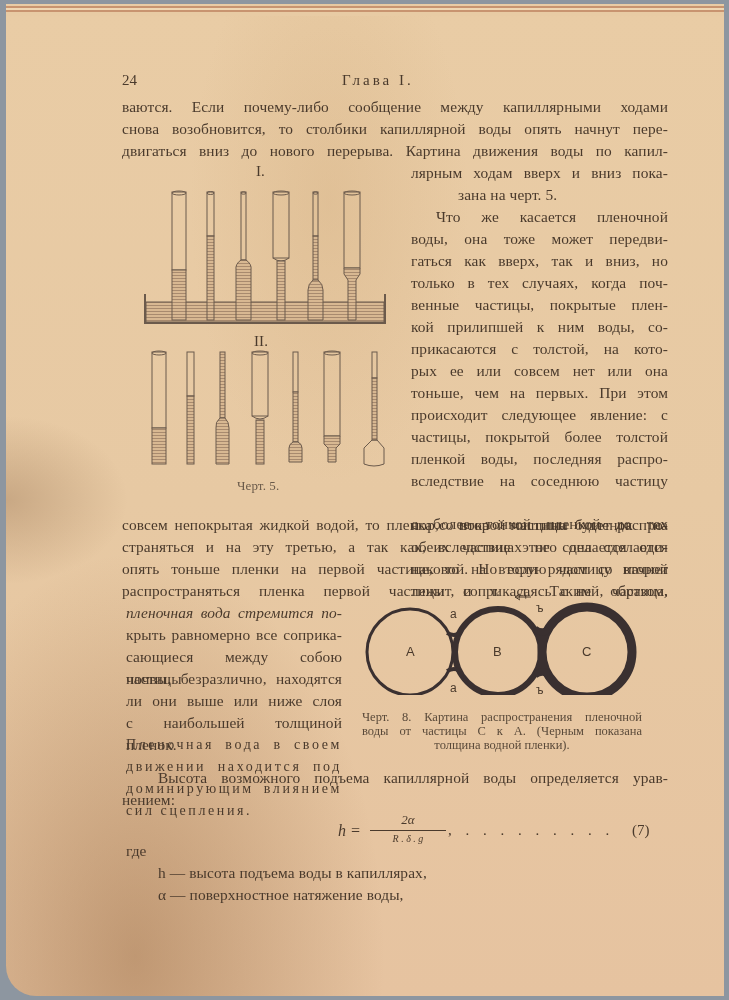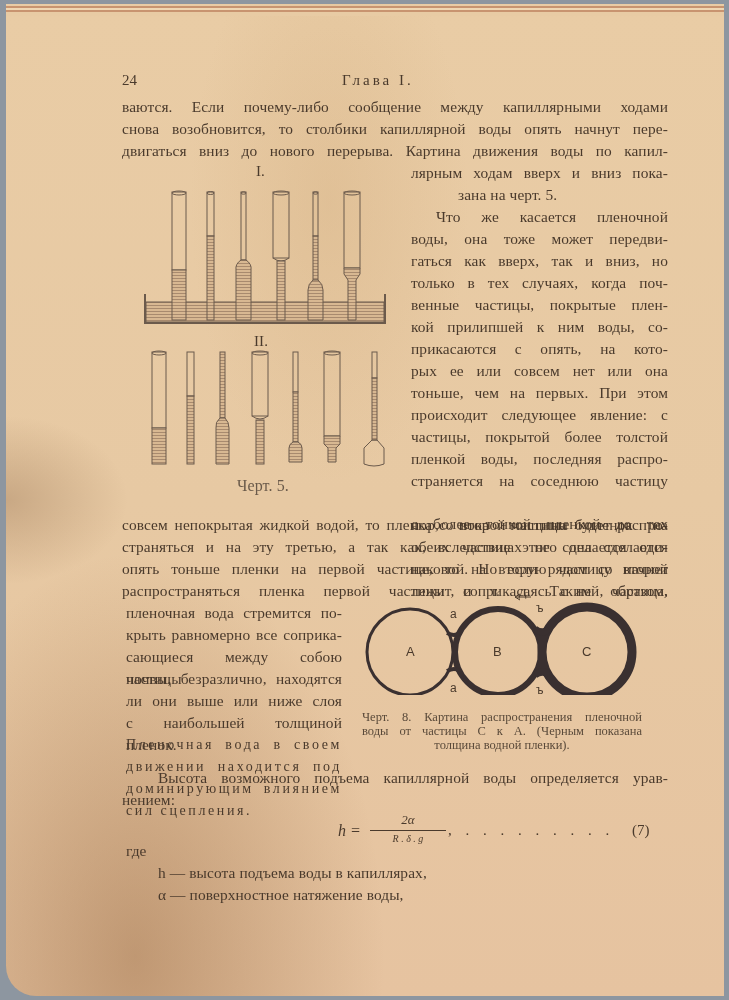--- a/index.html
+++ b/index.html
@@ -44,27 +44,27 @@
 <div class="line j" style="left:411px;top:162px;width:257px;">лярным ходам вверх и вниз пока-</div>
 <div class="line" style="left:411px;top:184px;margin-left:47px;">зана на черт. 5.</div>
 
 <div class="abs" style="left:411px;top:206px;width:257px;">
   <div class="line j" style="left:25px;top:0px;width:232px;">Что же касается пленочной</div>
   <div class="line j" style="left:0;top:22px;width:257px;">воды, она тоже может передви-</div>
   <div class="line j" style="left:0;top:44px;width:257px;">гаться как вверх, так и вниз, но</div>
   <div class="line j" style="left:0;top:66px;width:257px;">только в тех случаях, когда поч-</div>
   <div class="line j" style="left:0;top:88px;width:257px;">венные частицы, покрытые плен-</div>
   <div class="line j" style="left:0;top:110px;width:257px;">кой прилипшей к ним воды, со-</div>
-  <div class="line j" style="left:0;top:132px;width:257px;">прикасаются с опять, на кото-</div>
+  <div class="line j" style="left:0;top:132px;width:257px;">прикасаются с толстой, на кото-</div>
   <div class="line j" style="left:0;top:154px;width:257px;">рых ее или совсем нет или она</div>
   <div class="line j" style="left:0;top:176px;width:257px;">тоньше, чем на первых. При этом</div>
   <div class="line j" style="left:0;top:198px;width:257px;">происходит следующее явление: с</div>
   <div class="line j" style="left:0;top:220px;width:257px;">частицы, покрытой более толстой</div>
   <div class="line j" style="left:0;top:242px;width:257px;">пленкой воды, последняя распро-</div>
-  <div class="line j" style="left:0;top:264px;width:257px;">страняется на соседнюю частицу</div>
+  <div class="line j" style="left:0;top:264px;width:257px;">вследствие на соседнюю частицу</div>
   <div class="line j" style="left:0;top:286px;width:257px;margin-top:21px;">с более тонкой пленкой до тех</div>
   <div class="line j" style="left:0;top:308px;width:257px;">пор, пока толщина пленок на</div>
   <div class="line j" style="left:0;top:330px;width:257px;">обеих частицах не сделается оди-</div>
   <div class="line j" style="left:0;top:352px;width:257px;">наковой. Но если рядом со второй</div>
   <div class="line j" style="left:0;top:374px;width:257px;">лежит, соприкасаясь с ней, частица,</div>
 </div>
 
 <div class="abs" style="left:130px;top:160px;width:262px;height:340px;">
   <div class="line" style="left:126px;top:0px;font-size:15px;">I.</div>
   <svg width="262" height="170" style="position:absolute;left:0;top:0;">
@@ -132,29 +132,29 @@
       <rect x="163" y="48" width="5" height="50" fill="url(#water2)"></rect>
       <path d="M163,98 Q159,100 159,104 L159,118 L172,118 L172,104 Q172,100 168,98 Z" fill="url(#water2)"></path>
       <rect x="194" y="8" width="16" height="84"></rect>
       <path d="M194,92 L194,100 L198,104 L198,118 L206,118 L206,104 L210,100 L210,92 Z" fill="url(#water2)"></path>
       <ellipse cx="202" cy="9" rx="8" ry="2"></ellipse>
       <rect x="242" y="8" width="5" height="26"></rect>
       <rect x="242" y="34" width="5" height="62" fill="url(#water2)"></rect>
       <path d="M242,96 L234,104 L234,120 Q244,124 254,120 L254,104 L247,96 Z" fill="none"></path>
     </g>
   </svg>
-  <div class="line" style="left:107px;top:315px;font-size:16px;color:#6a5a4a;">Черт. 5.</div>
+  <div class="line" style="left:107px;top:315px;font-size:13px;color:#6a5a4a;">Черт. 5.</div>
 </div>
 
 <div class="line j" style="left:122px;top:514px;width:546px;">совсем непокрытая жидкой водой, то пленка со второй частицы будет распро-</div>
 <div class="line j" style="left:122px;top:536px;width:546px;">страняться и на эту третью, а так как, вследствие этого она сделается</div>
 <div class="line j" style="left:122px;top:558px;width:546px;">опять тоньше пленки на первой частице, то на вторую частицу начнет</div>
 <div class="line j" style="left:122px;top:580px;width:546px;">распространяться пленка первой частицы и т. д. Таким образом,</div>
 
-<div class="line j" style="left:126px;top:602px;width:216px;">пленочная вода стремится по-</div>
+<div class="line j" style="left:126px;top:602px;width:216px;font-style:italic;">пленочная вода стремится по-</div>
 <div class="line j" style="left:126px;top:624px;width:216px;">крыть равномерно все соприка-</div>
 <div class="line j" style="left:126px;top:646px;width:216px;">сающиеся между собою частицы</div>
 <div class="line j" style="left:126px;top:668px;width:216px;">почвы, безразлично, находятся</div>
 <div class="line j" style="left:126px;top:690px;width:216px;">ли они выше или ниже слоя</div>
 <div class="line j" style="left:126px;top:712px;width:216px;">с наибольшей толщиной пленок.</div>
 <div class="line j spaced" style="left:126px;top:734px;width:216px;font-size:14px;">Пленочная вода в своем</div>
 <div class="line j spaced" style="left:126px;top:756px;width:216px;font-size:14px;">движении находится под</div>
 <div class="line j spaced" style="left:126px;top:778px;width:216px;font-size:14px;">доминирующим влиянием</div>
 <div class="line spaced" style="left:126px;top:800px;font-size:14px;">сил сцепления.</div>
 

